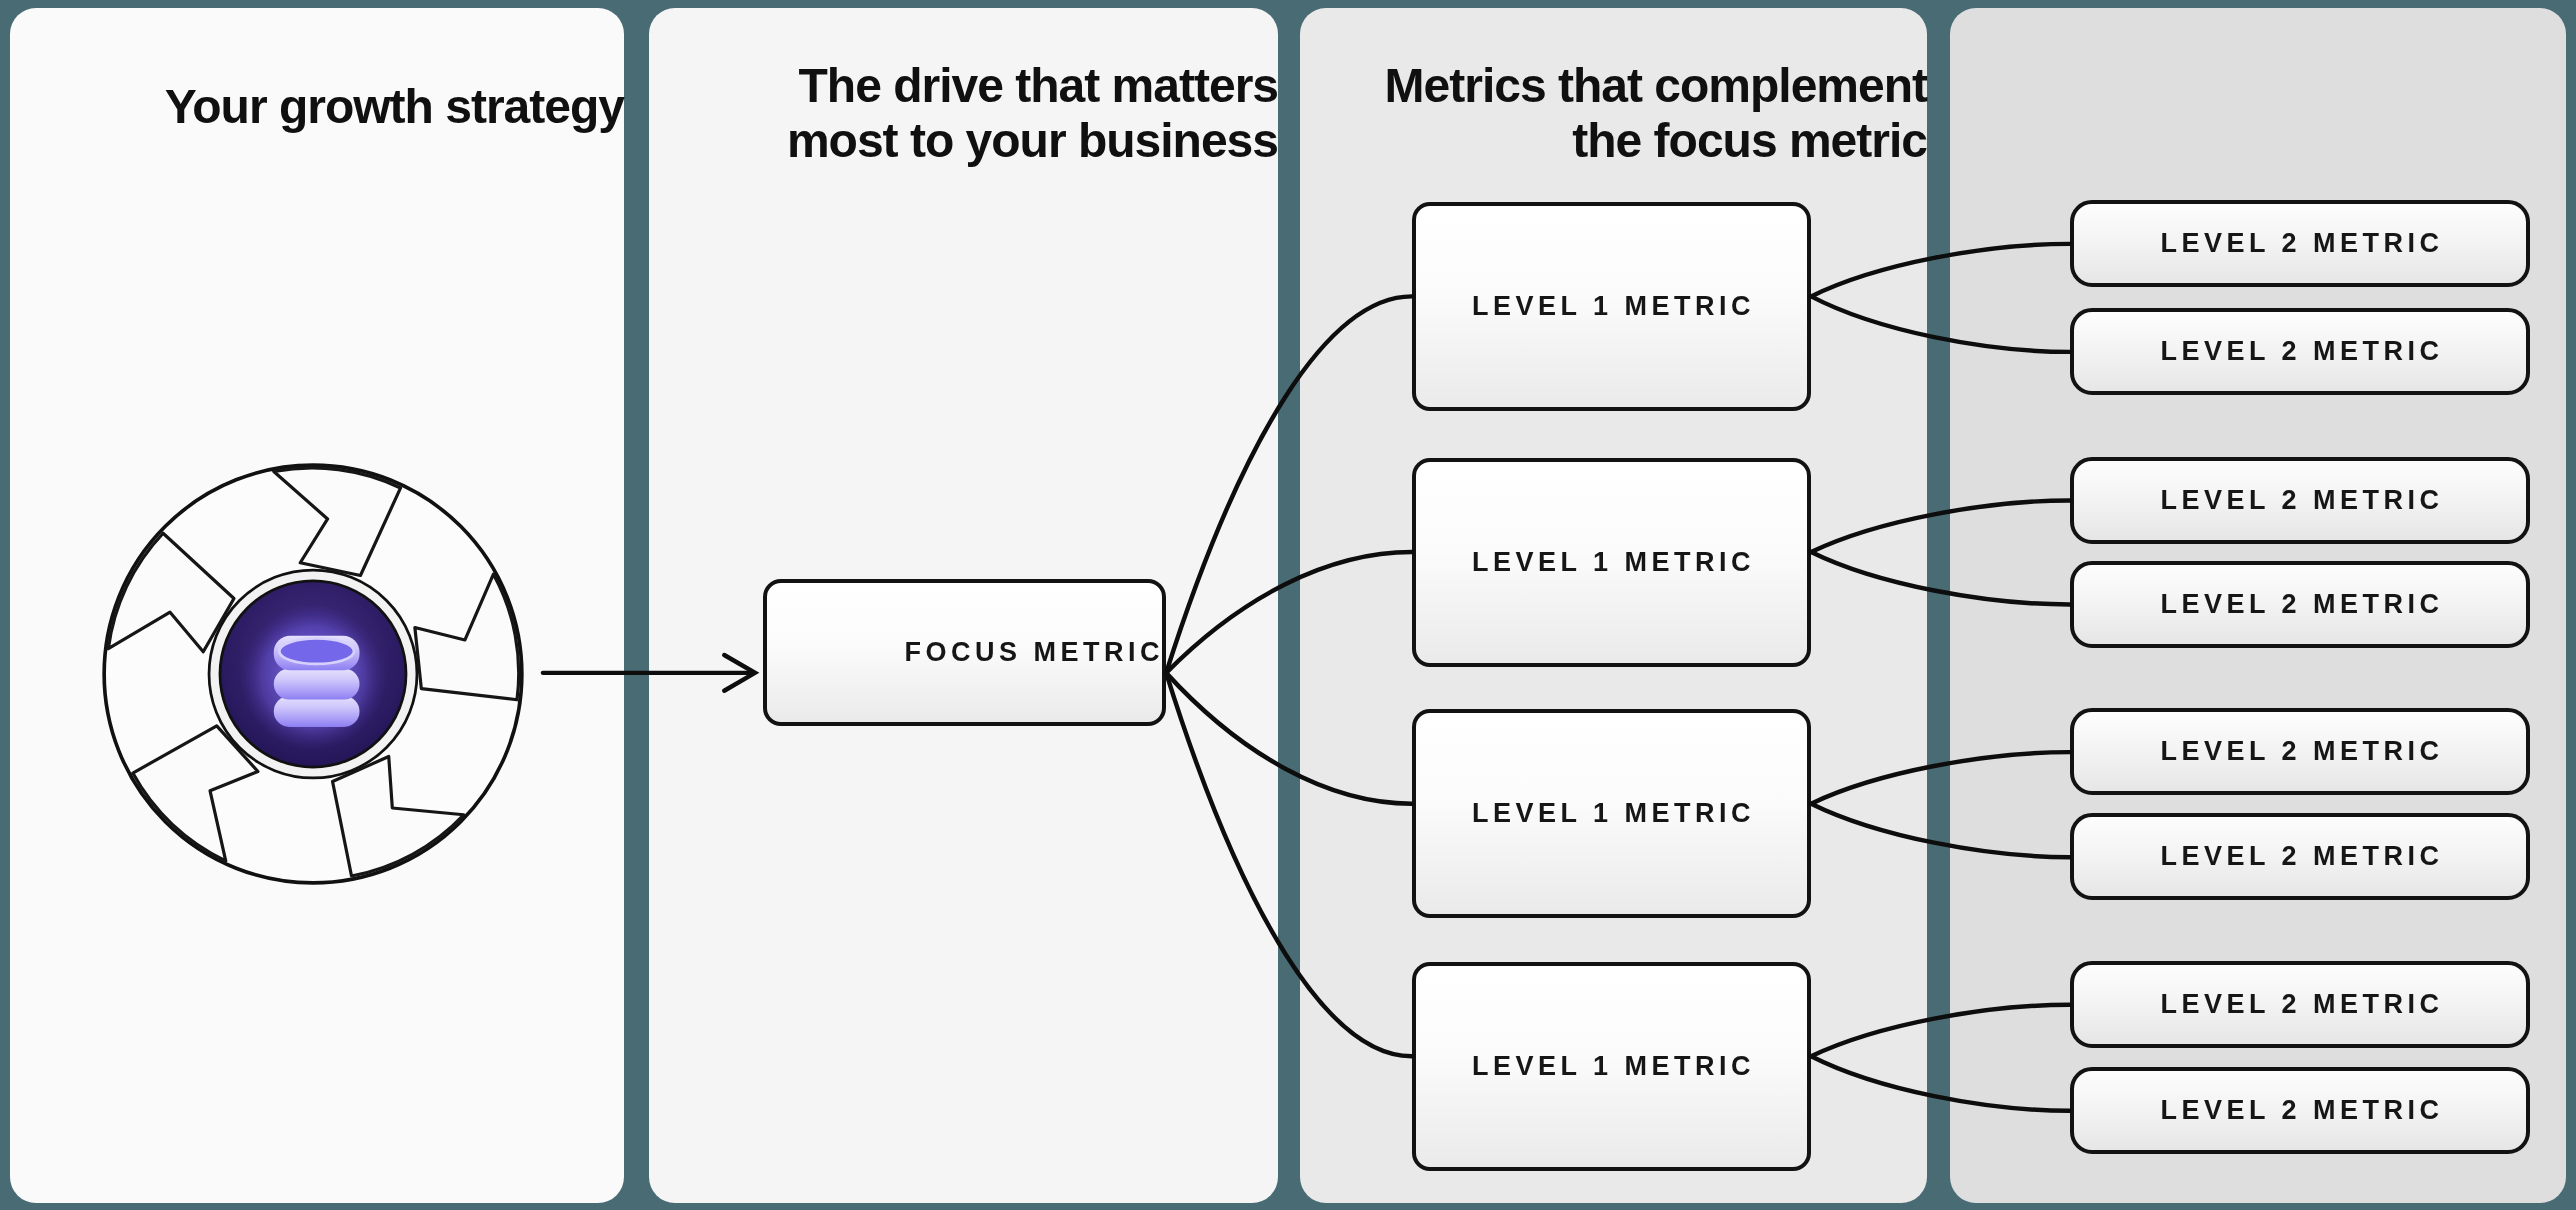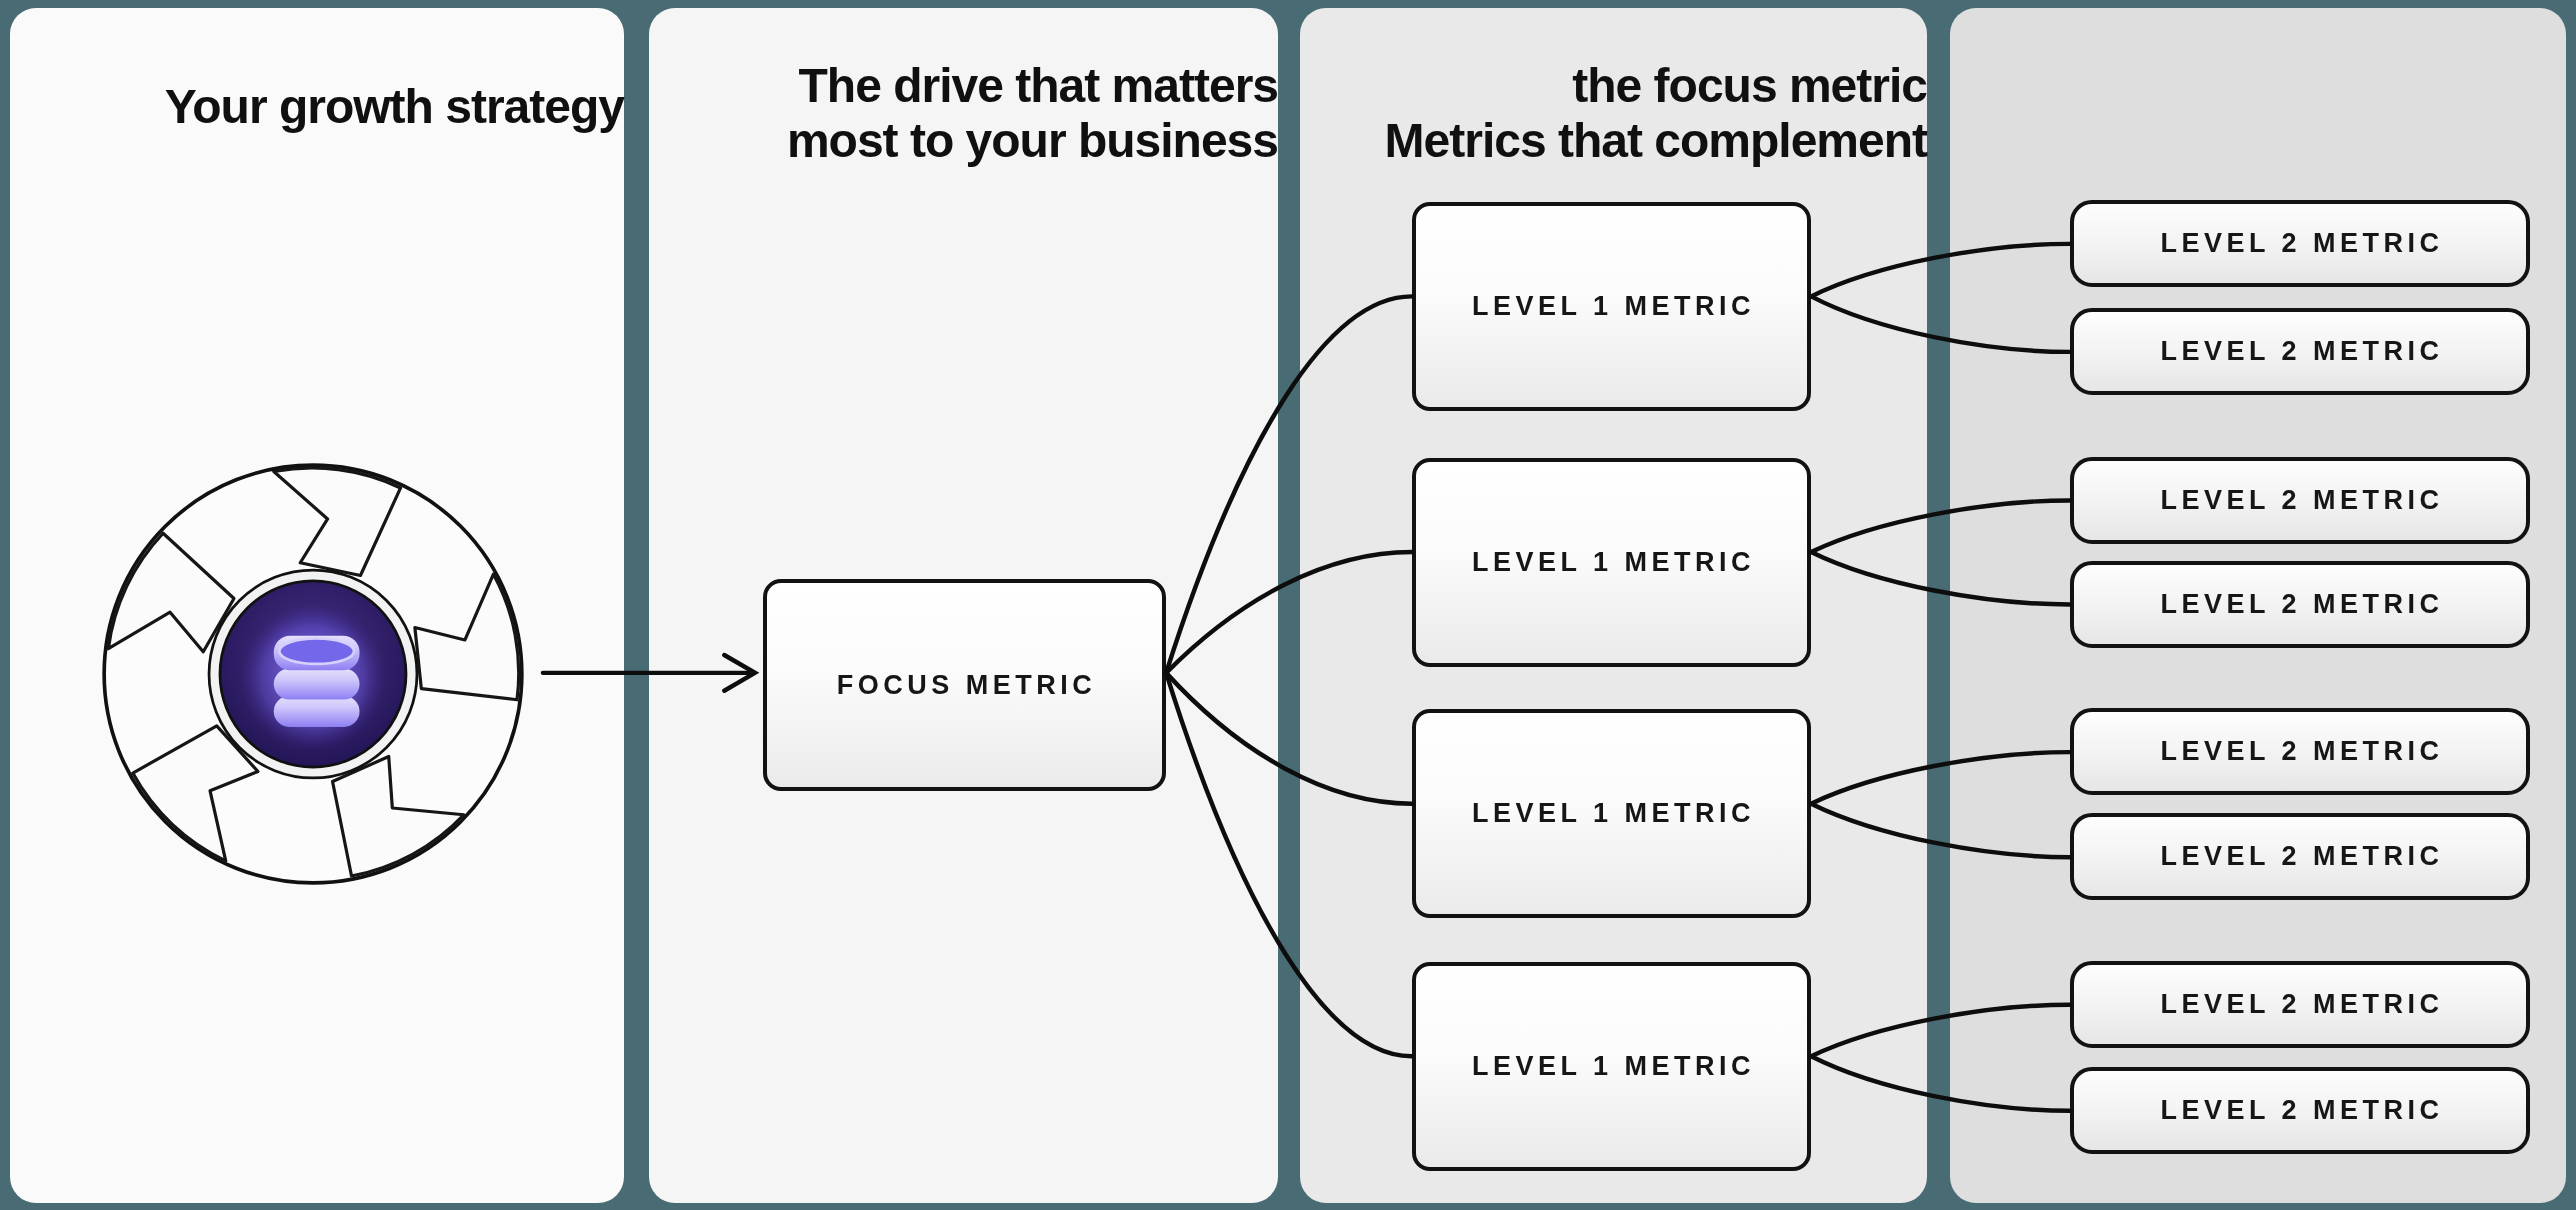--- a/index.html
+++ b/index.html
@@ -21,21 +21,21 @@
   .p1 .panel-title{top:71px;}
   .panel-title .tl{display:block;}
   .node{
     position:absolute;display:flex;align-items:center;justify-content:center;
     box-sizing:border-box;text-align:center;
     background:linear-gradient(180deg,#ffffff 0%,#fbfbfb 45%,#eaeaea 100%);
     border:4px solid var(--node-border,#121212);
     font-weight:700;font-size:27px;letter-spacing:4.5px;color:#161616;
   }
   .node span{transform:translateX(2px);}
-  .focus{left:763px;top:579px;width:403px;height:212px;border-radius:18px;}
+  .focus{left:763px;top:579px;width:403px;height:147px;border-radius:18px;justify-content:flex-end;}
   .l1{left:1412px;width:399px;height:209px;border-radius:18px;}
   .l1.n1{top:202px;} .l1.n2{top:458px;} .l1.n3{top:709px;} .l1.n4{top:962px;}
   .l2{left:2070px;width:460px;height:87px;border-radius:22px;
       background:linear-gradient(180deg,#fdfdfd 0%,#f4f4f4 45%,#e6e6e6 100%);}
   .l2.n1{top:200px;} .l2.n2{top:308px;} .l2.n3{top:457px;} .l2.n4{top:561px;}
   .l2.n5{top:708px;} .l2.n6{top:813px;} .l2.n7{top:961px;} .l2.n8{top:1067px;}
   .overlay{position:absolute;left:0;top:0;pointer-events:none;}
   .connectors path, .connectors line{stroke:var(--connector,#0d0d0d);stroke-width:4.5;fill:none;stroke-linecap:round;}
   .flywheel{position:absolute;left:85px;top:446px;width:456px;height:456px;}
 </style>
@@ -52,22 +52,22 @@
 
   <section class="panel p2">
     <h2 class="panel-title">
       <span class="tl">The drive that matters</span>
       <span class="tl">most to your business</span>
     </h2>
   </section>
 
   <section class="panel p3">
     <h2 class="panel-title">
+      <span class="tl">Metrics that complement</span>
       <span class="tl">the focus metric</span>
-      <span class="tl">Metrics that complement</span>
     </h2>
   </section>
 
   <section class="panel p4">
     <h2 class="panel-title">
     </h2>
   </section>
 
   <svg class="flywheel" viewBox="-250 -250 500 500">
     <defs>

